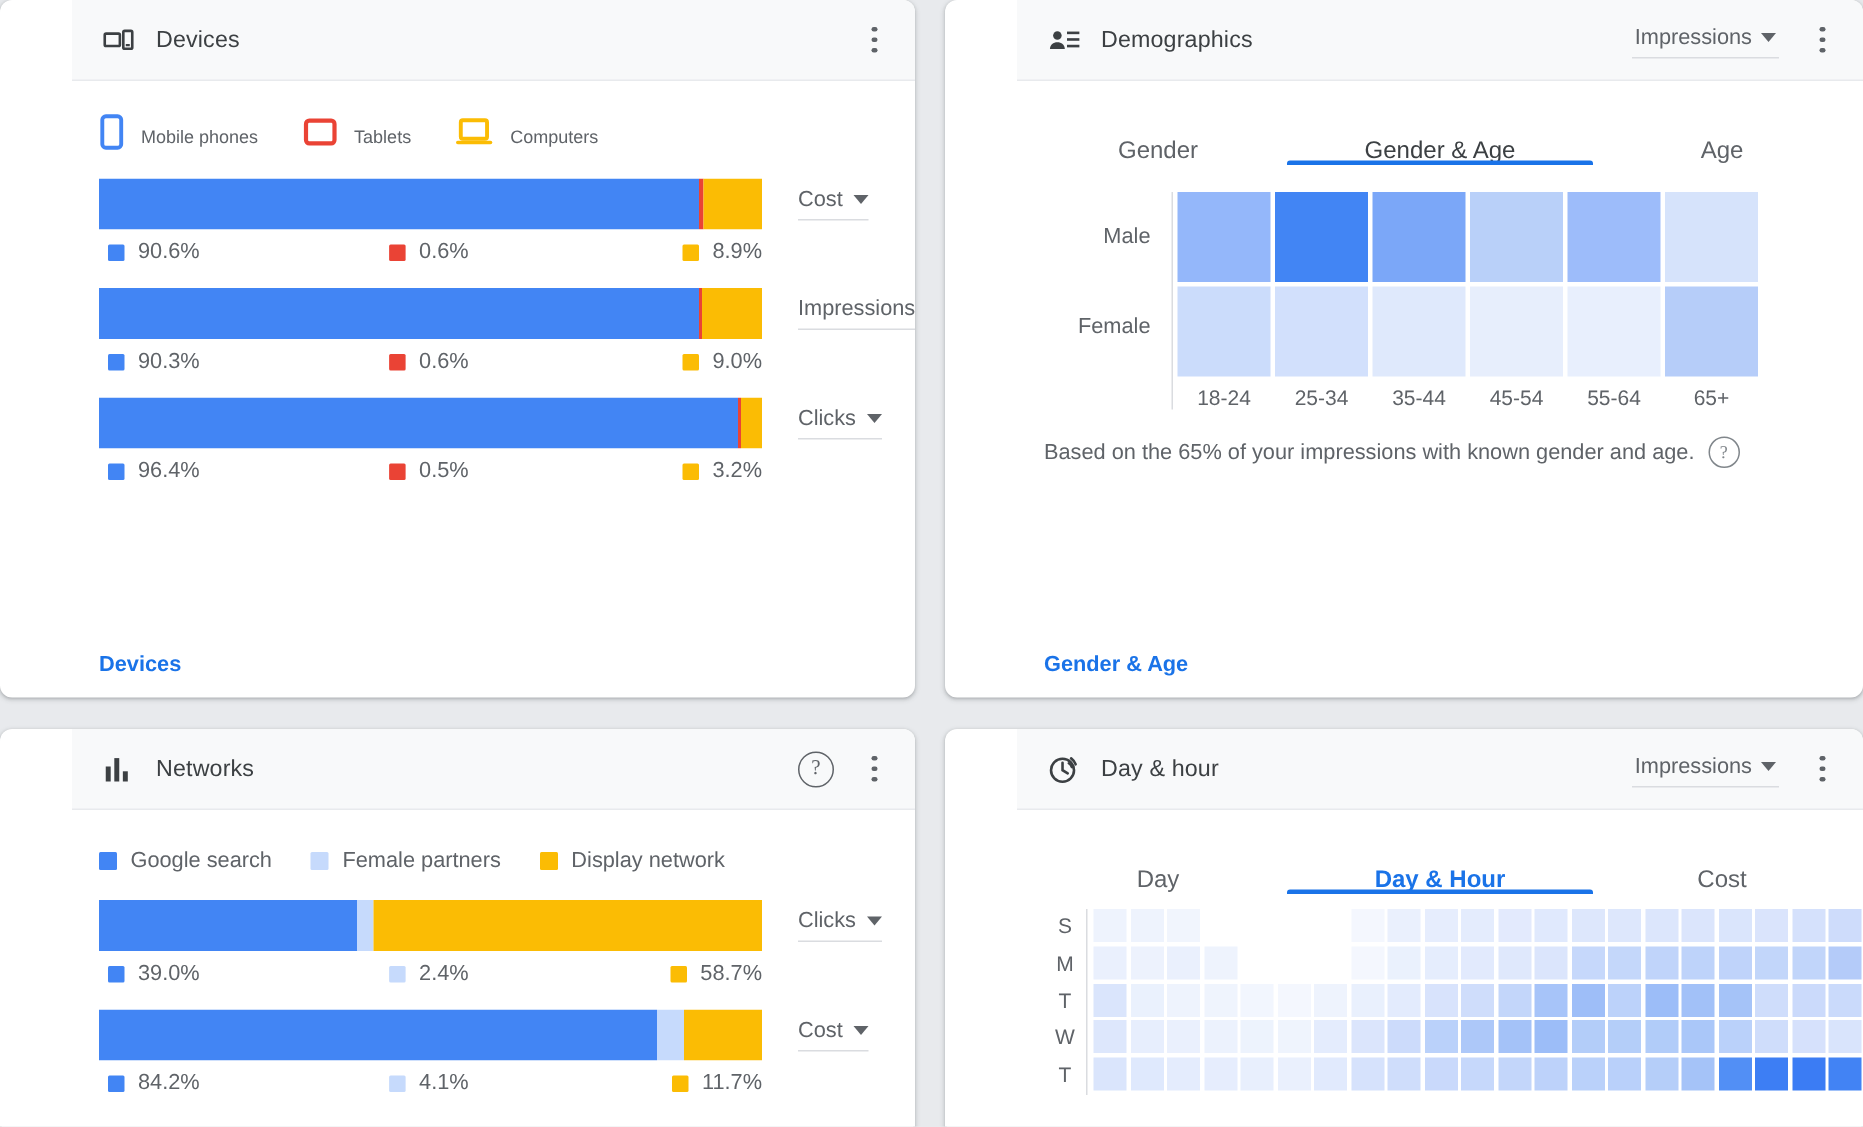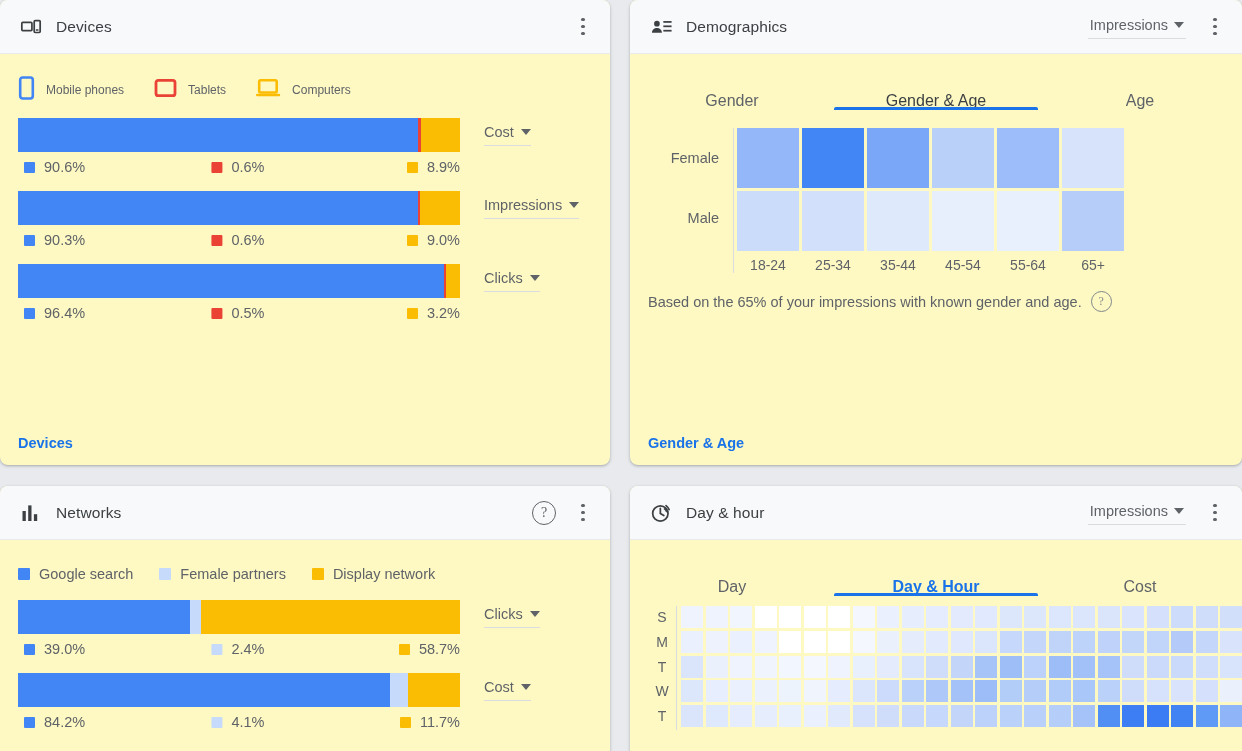--- a/index.html
+++ b/index.html
@@ -11,26 +11,27 @@
     -webkit-font-smoothing:antialiased;
   }
   .grid{
     display:grid;
     grid-template-columns:610px 612px;
     grid-template-rows:465px 286px;
     column-gap:20px;row-gap:21px;
     padding:0;
   }
   .card{
-    background:#fef9c3;
+    background:#ffffff;
     border-radius:8px;
     box-shadow:0 1px 2px rgba(60,64,67,.25),0 1px 3px 1px rgba(60,64,67,.10);
     overflow:hidden;
     display:flex;flex-direction:column;
     position:relative;
+    padding-left:48px;
   }
   .card-head{
     height:54px;flex:0 0 54px;
     background:#f8f9fa;
     border-bottom:1px solid #e8eaed;
     display:flex;align-items:center;
     padding:0 14px 0 18px;
     box-sizing:border-box;
   }
   .head-icon{width:26px;height:26px;flex:0 0 26px;display:flex;align-items:center;justify-content:center;margin-right:12px;color:#3c4043;}
@@ -299,22 +300,22 @@
     <div class="card-body">
 
       <div class="tabs" id="demo-tabs">
           <div class="tab">Gender</div>
           <div class="tab active">Gender &amp; Age</div>
           <div class="tab">Age</div>
         </div>
 
       <div class="demo-wrap">
         <div class="demo-ylabels" id="demo-ylabels">
+            <div class="demo-ylab">Male</div>
             <div class="demo-ylab">Female</div>
-            <div class="demo-ylab">Male</div>
           </div>
         <div class="demo-grid-area">
           <div id="demo-rows">
               <div class="demo-row">
                 <div class="demo-cell" style="background: rgb(148, 183, 250);"></div>
                 <div class="demo-cell" style="background: rgb(66, 133, 244);"></div>
                 <div class="demo-cell" style="background: rgb(123, 167, 248);"></div>
                 <div class="demo-cell" style="background: rgb(185, 208, 249);"></div>
                 <div class="demo-cell" style="background: rgb(157, 188, 250);"></div>
                 <div class="demo-cell" style="background: rgb(214, 227, 251);"></div>

